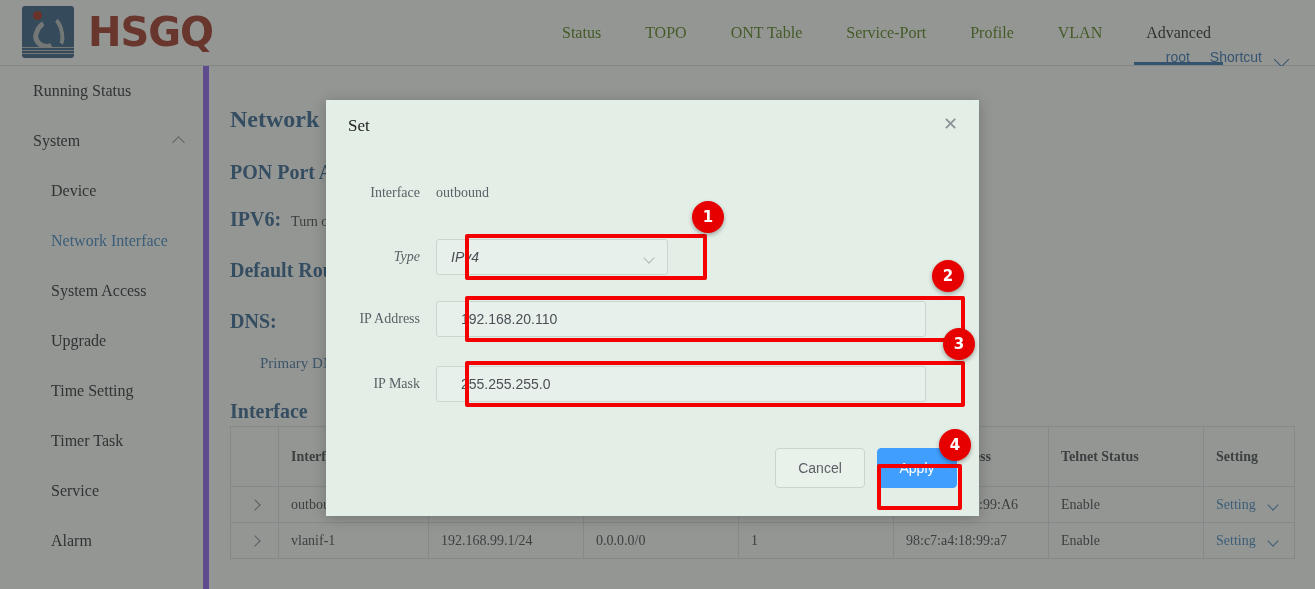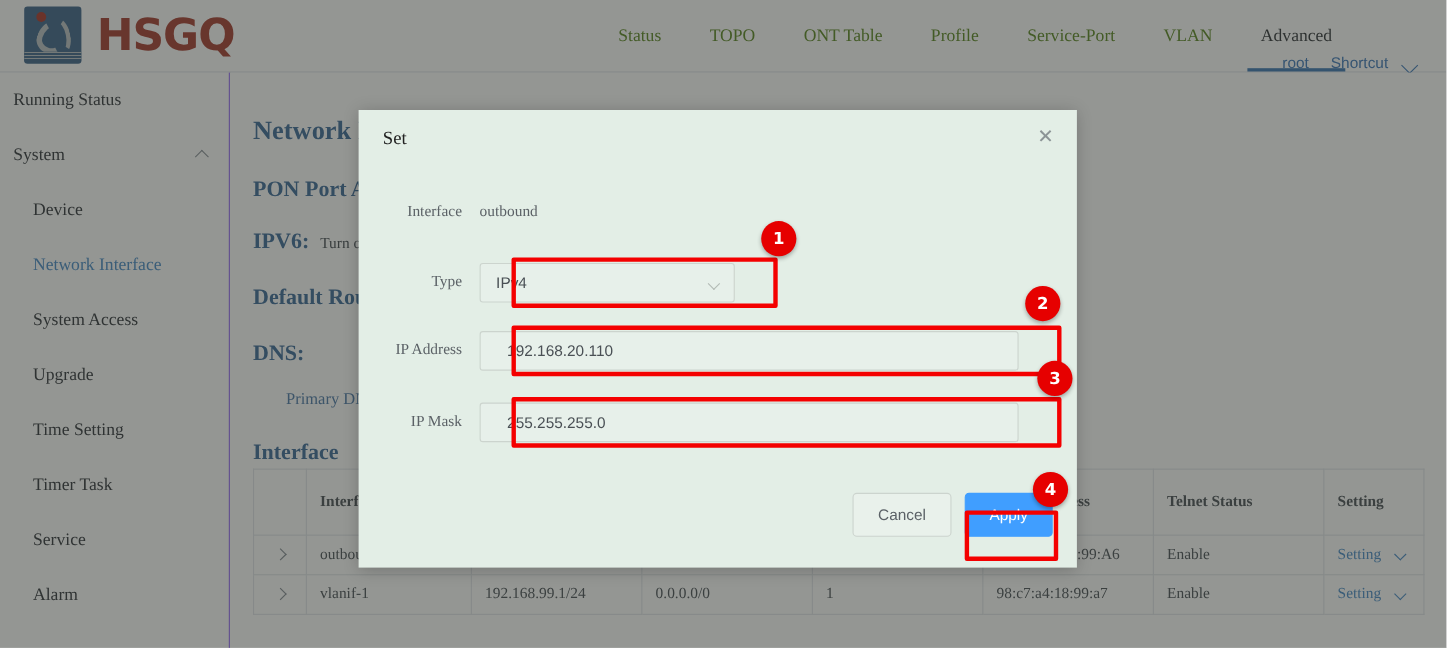--- a/index.html
+++ b/index.html
@@ -109,21 +109,22 @@
     display: inline-block; width: 11px; height: 11px;
     border-right: 1.6px solid #2f6eb5; border-bottom: 1.6px solid #2f6eb5;
     transform: rotate(45deg); margin: -5px 8px 0 6px;
   }
 
   
   .sidebar {
     position: absolute; left: 0; top: 66px;
     width: 209px; height: 523px;
     background: #ffffff;
-    border-right: 1px solid #8b5cf6;
+    border-right: 6px solid #8b5cf6;
+    padding-left: 21px;
   }
   .side-item {
     height: 50px; display: flex; align-items: center;
     padding-left: 12px; font-size: 16px; color: #20242b; cursor: pointer;
     position: relative;
   }
   .side-item.group { padding-left: 12px; }
   .side-item.sub { padding-left: 30px; }
   .side-item.active { color: #3b82c4; }
   .caret-up {
@@ -275,22 +276,22 @@
           <div class="swoosh2"></div>
           <div class="stripes"></div>
         </div>
         <div class="logo-text">HSGQ</div>
       </div>
 
       <div class="nav">
         <div class="nav-item">Status</div>
         <div class="nav-item">TOPO</div>
         <div class="nav-item">ONT Table</div>
+        <div class="nav-item">Service-Port</div>
         <div class="nav-item">Profile</div>
-        <div class="nav-item">Service-Port</div>
         <div class="nav-item">VLAN</div>
         <div class="nav-item active">Advanced</div>
       </div>
 
       <div class="user-zone">
         <div class="user-name">root</div>
         <div class="shortcut">Shortcut</div>
         <span class="chev"></span>
       </div>
     </div>
@@ -374,21 +375,21 @@
 
   <div class="modal">
     <div class="modal-title">Set</div>
     <div class="modal-close">✕</div>
 
     <div class="static-row" style="left:0;top:85px;">
       <div class="form-label">Interface</div>
       <div class="v">outbound</div>
     </div>
 
-    <div class="form-row" style="left:0;top:139px;">
+    <div class="form-row" style="left:0;top:139px;font-style:italic;">
       <div class="form-label">Type</div>
       <div class="fld sel">
         <span>IPv4</span>
         <span class="sel-chev"></span>
       </div>
     </div>
 
     <div class="form-row" style="left:0;top:201px;">
       <div class="form-label">IP Address</div>
       <div class="fld wide">192.168.20.110</div>

